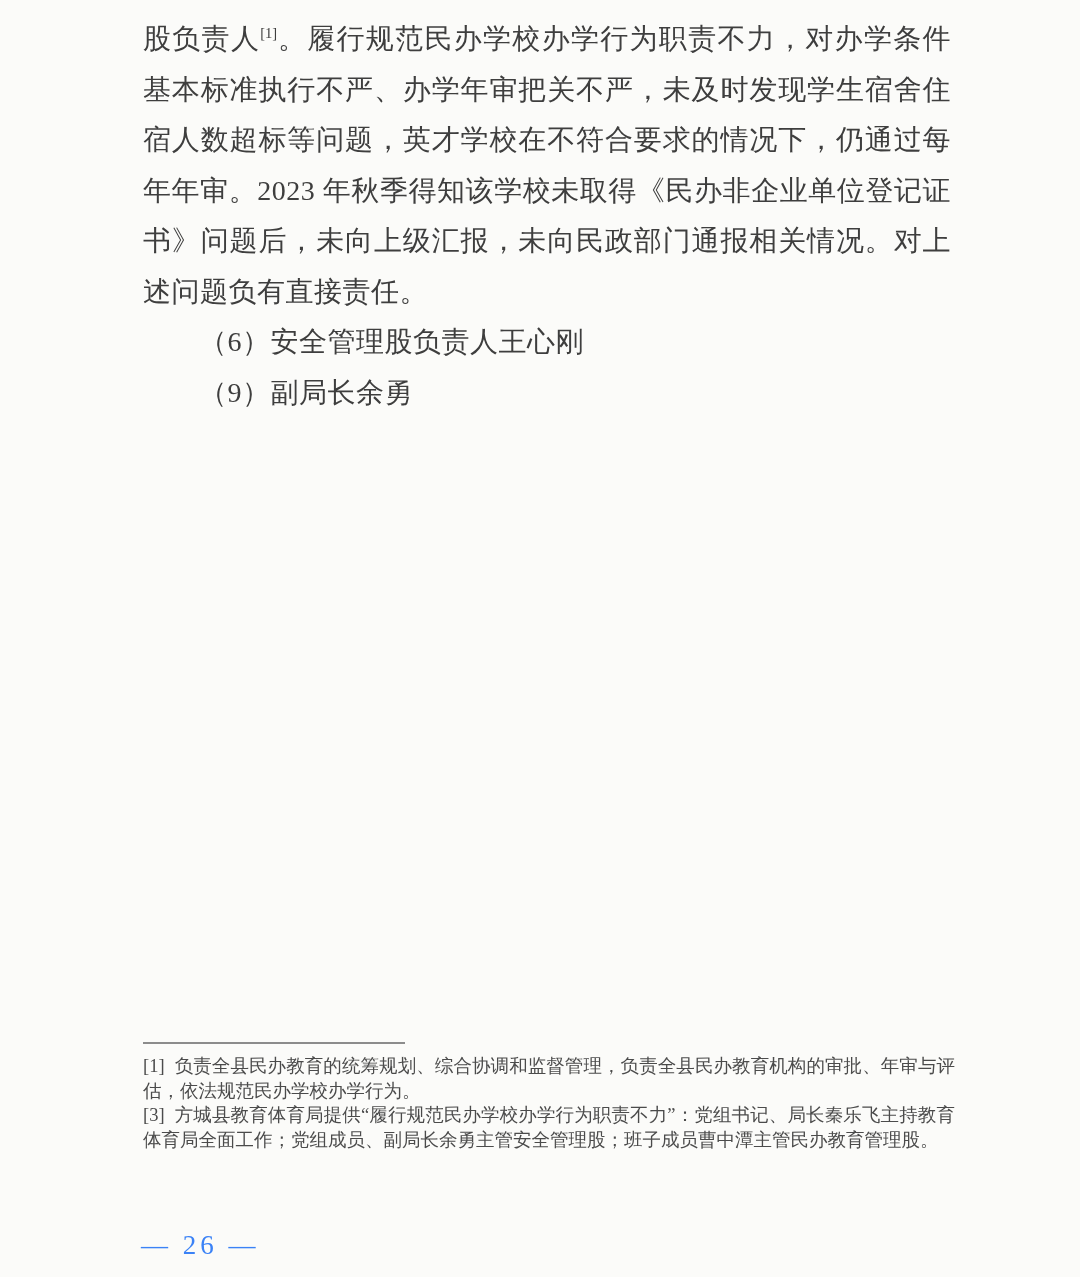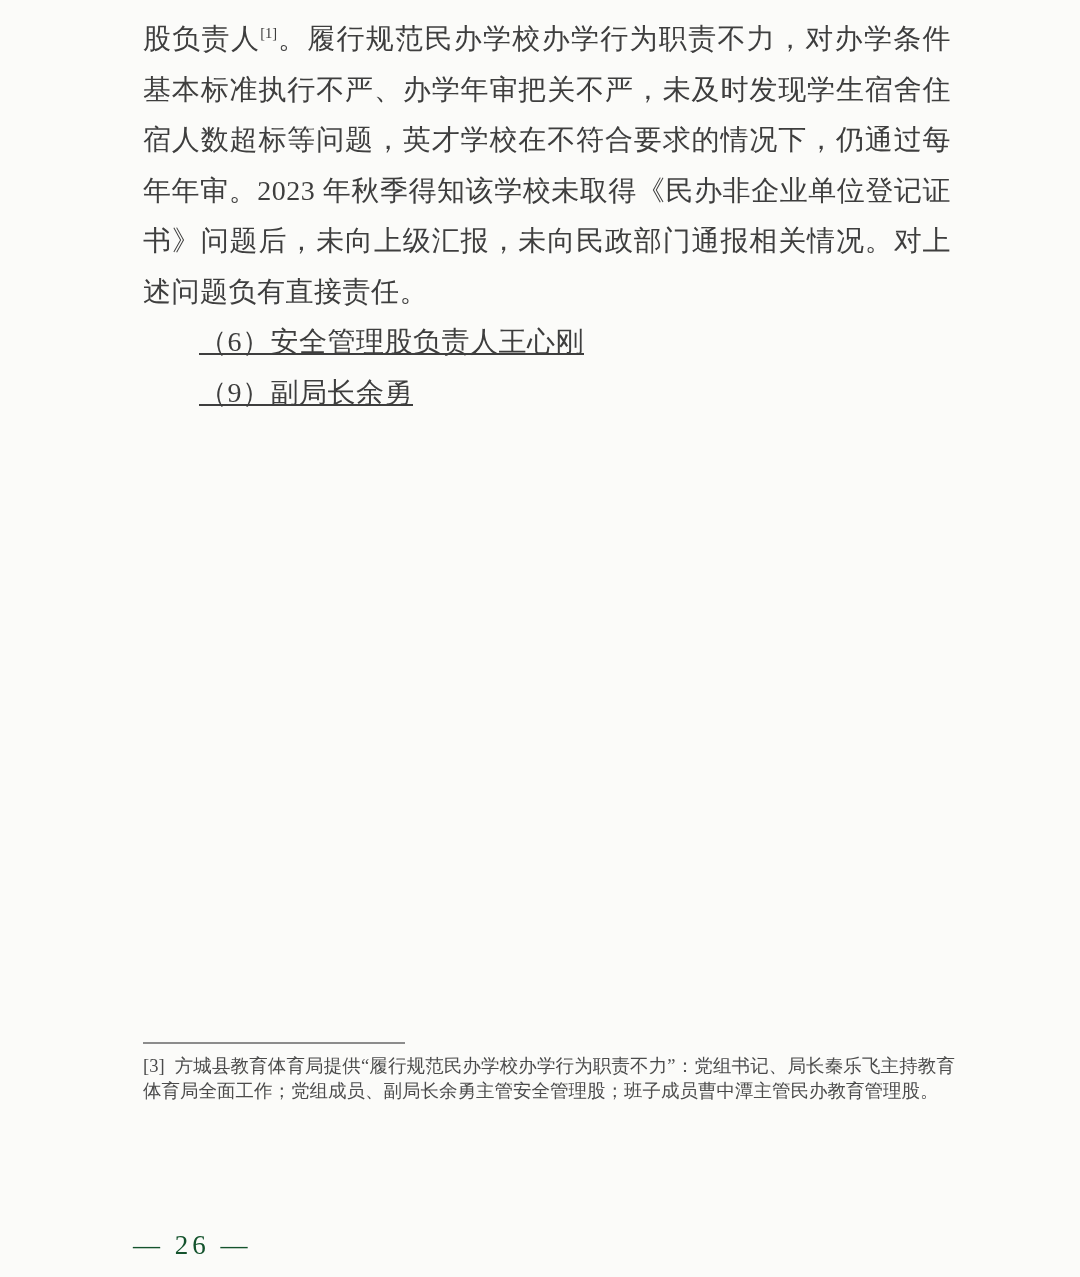--- a/index.html
+++ b/index.html
@@ -26,21 +26,20 @@
     text-align: justify;
     text-justify: inter-ideograph;
     letter-spacing: 0.5px;
   }
   .para {
     margin: 0;
     padding: 0;
   }
   .para.indent {
     text-indent: 2em;
-    text-decoration: underline;
   }
   sup.fn-ref {
     font-size: 0.52em;
     vertical-align: super;
     line-height: 0;
     letter-spacing: 0;
   }
   .footnote-area {
     position: absolute;
     left: 143px;
@@ -59,24 +58,24 @@
     margin: 0 0 10px 0;
   }
   .footnote {
     margin: 0;
   }
   .fn-marker {
     margin-right: 10px;
   }
   .page-number {
     position: absolute;
-    left: 133px;
+    left: 141px;
     top: 1230px;
     font-size: 27px;
-    color: #14532d;
+    color: #3b82f6;
     letter-spacing: 4px;
   }
 </style>
 </head>
 <body>
 
 <div class="page">
 
   <div class="body-text">
 
@@ -87,20 +86,21 @@
 
 
 
     <p class="para indent">（9）副局长余勇</p>
 
   </div>
 
   <div class="footnote-area">
     <div class="fn-separator"></div>
 
+    <div class="footnote"><span class="fn-marker">[1]</span><span>负责全县民办教育的统筹规划、综合协调和监督管理，负责全县民办教育机构的审批、年审与评估，依法规范民办学校办学行为。</span></div>
 
 
     <div class="footnote"><span class="fn-marker">[3]</span><span>方城县教育体育局提供“履行规范民办学校办学行为职责不力”：党组书记、局长秦乐飞主持教育体育局全面工作；党组成员、副局长余勇主管安全管理股；班子成员曹中潭主管民办教育管理股。</span></div>
   </div>
 
   <div class="page-number">— 26 —</div>
 
 </div>
 
 </body></html>

